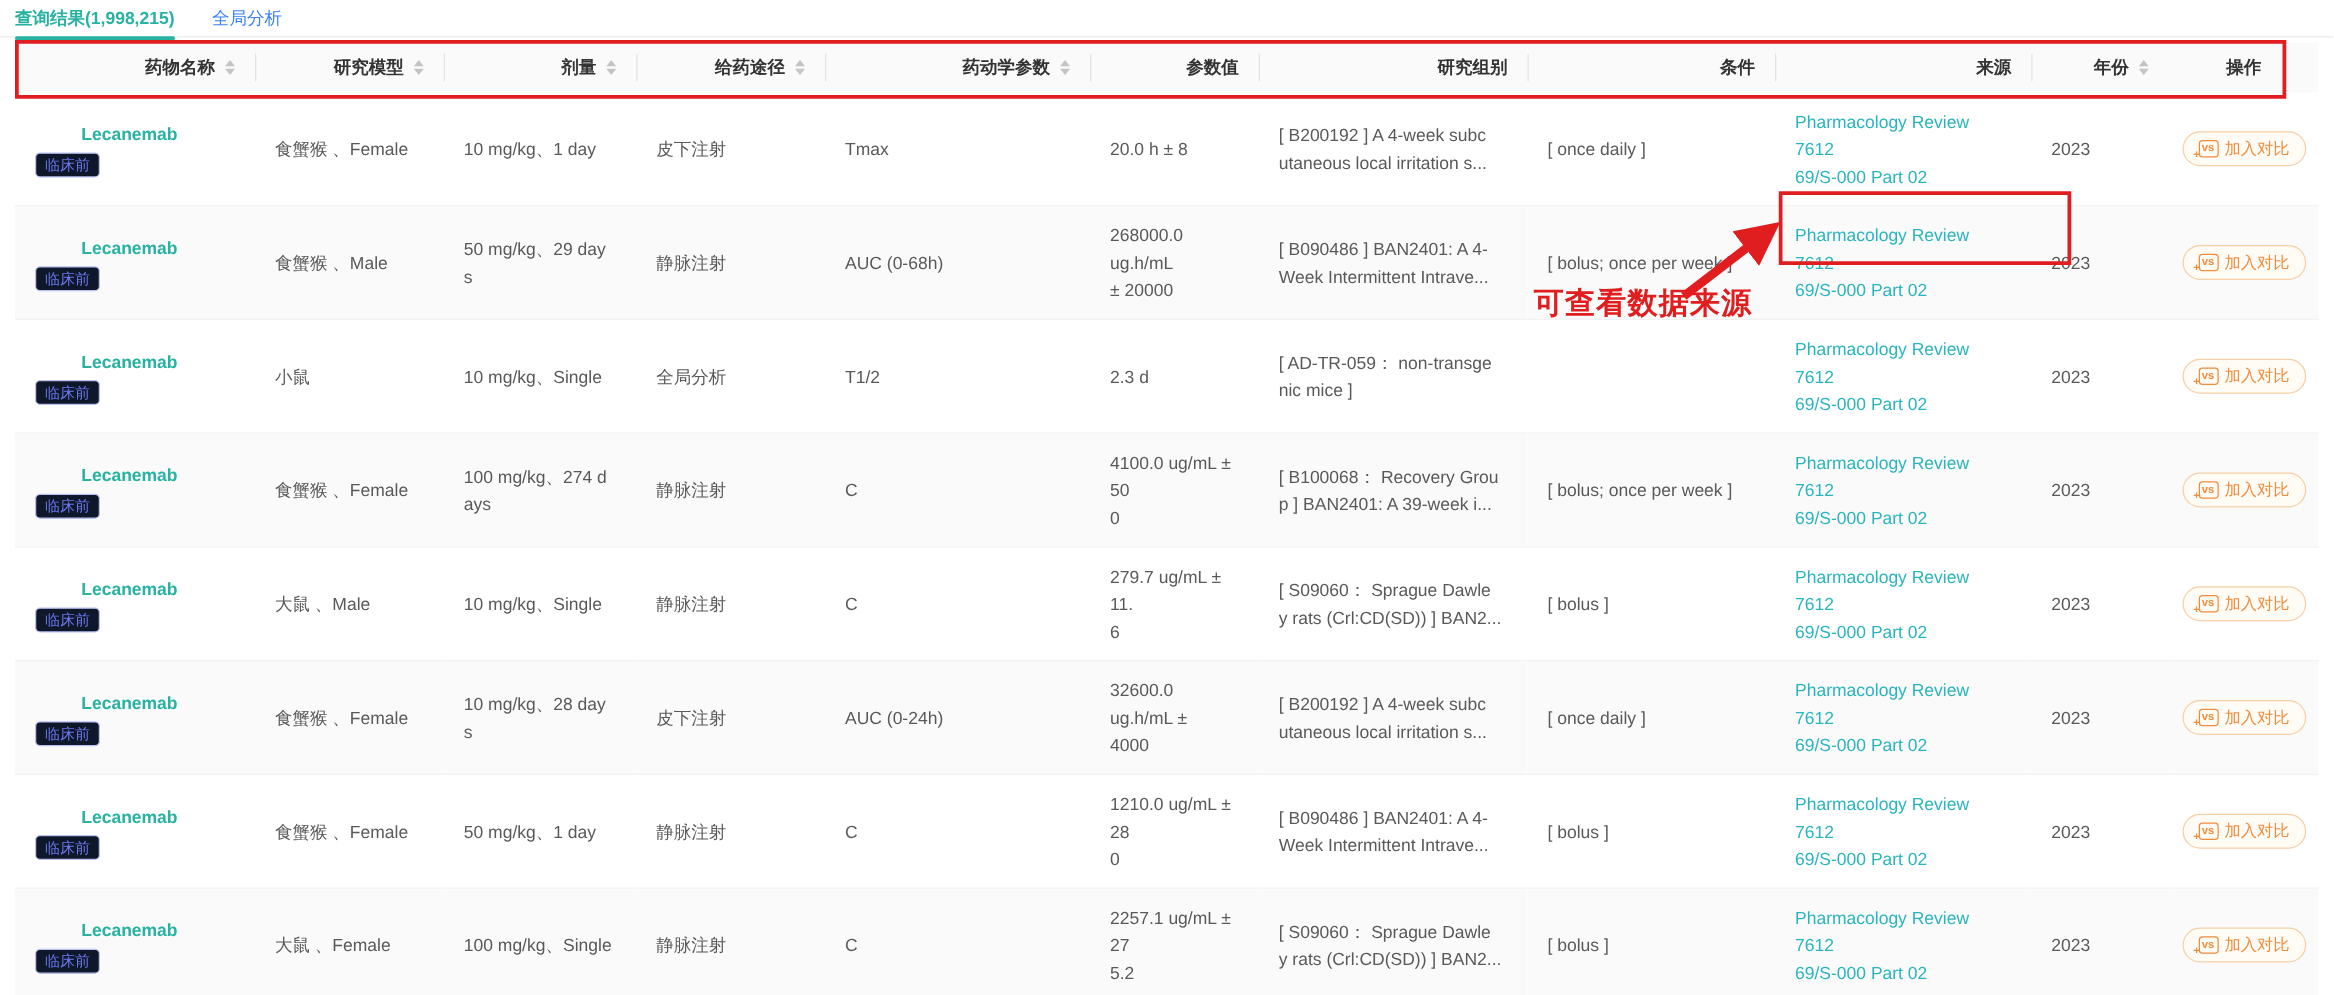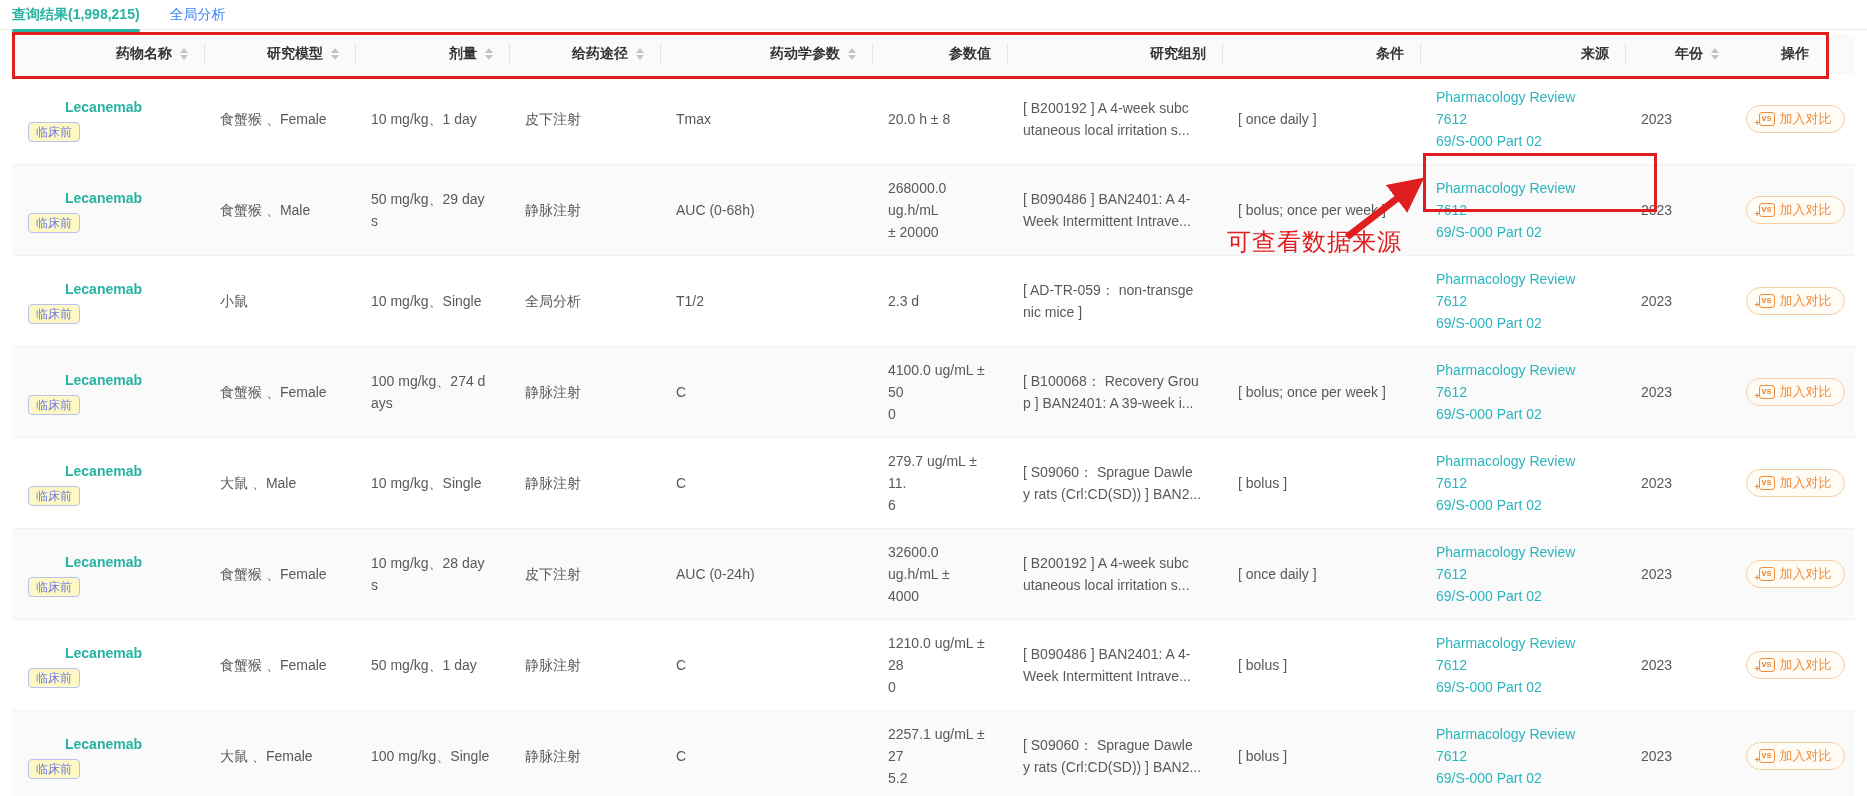--- a/index.html
+++ b/index.html
@@ -41,21 +41,21 @@
 
   tbody td {
     font-size:14px; color:#595959; padding:12px 16px; line-height:22px;
     border-bottom:1px solid #f2f2f2; vertical-align:middle;
     white-space:pre-line; overflow:hidden;
   }
   tbody tr:nth-child(even) td { background:#fafafa; }
   .drug-name { color:#27b2a2; font-weight:bold; font-size:14px; line-height:20px;margin-left:37px; }
   .badge {
     display:inline-block; margin-top:5px; font-size:12px; line-height:16px;
-    color:#6977ea; border:1px solid #b8c0f4; background:#fef9c3;
+    color:#6977ea; border:1px solid #b8c0f4; background:#0f172a;
     border-radius:4px; padding:1px 7px; white-space:nowrap;
   }
   .src-link { color:#2ab5be; text-decoration:none; cursor:pointer; display:inline-block; }
   td.action-cell { text-align:center; white-space:nowrap; padding-left:4px; padding-right:4px; }
   .cmp-btn {
     display:inline-flex; align-items:center; gap:5px;
     border:1px solid #f7cfa5; background:#fffbf5; color:#f08c3c;
     font-size:13px; padding:4px 12px; border-radius:15px; cursor:pointer;
     font-family:inherit;
   }
@@ -65,21 +65,21 @@
     font-size:9px; line-height:11px; font-weight:bold; color:#f08c3c; text-align:center;
   }
   .vs-plus { position:absolute; left:-5px; bottom:-3px; font-size:9px; line-height:9px; background:transparent; }
 
   
   .anno-box { position:absolute; border:3px solid #e01e1f; pointer-events:none; }
   #anno-header-box { left:12px; top:32px; width:1817px; height:47px; }
   #anno-source-box { left:1423px; top:153px; width:234px; height:59px; }
   #anno-note {
     position:absolute; left:1227px; top:226px; color:#e01e1f;
-    font-size:24px; font-weight:normal; letter-spacing:1px; pointer-events:none;
+    font-size:24px; font-weight:bold; letter-spacing:1px; pointer-events:none;
     white-space:nowrap;
   }
   #anno-arrow { position:absolute; left:0; top:0; width:1867px; height:796px; pointer-events:none; }
 </style>
 </head>
 <body>
 
 <div id="app">
 
   <div class="tabbar">

